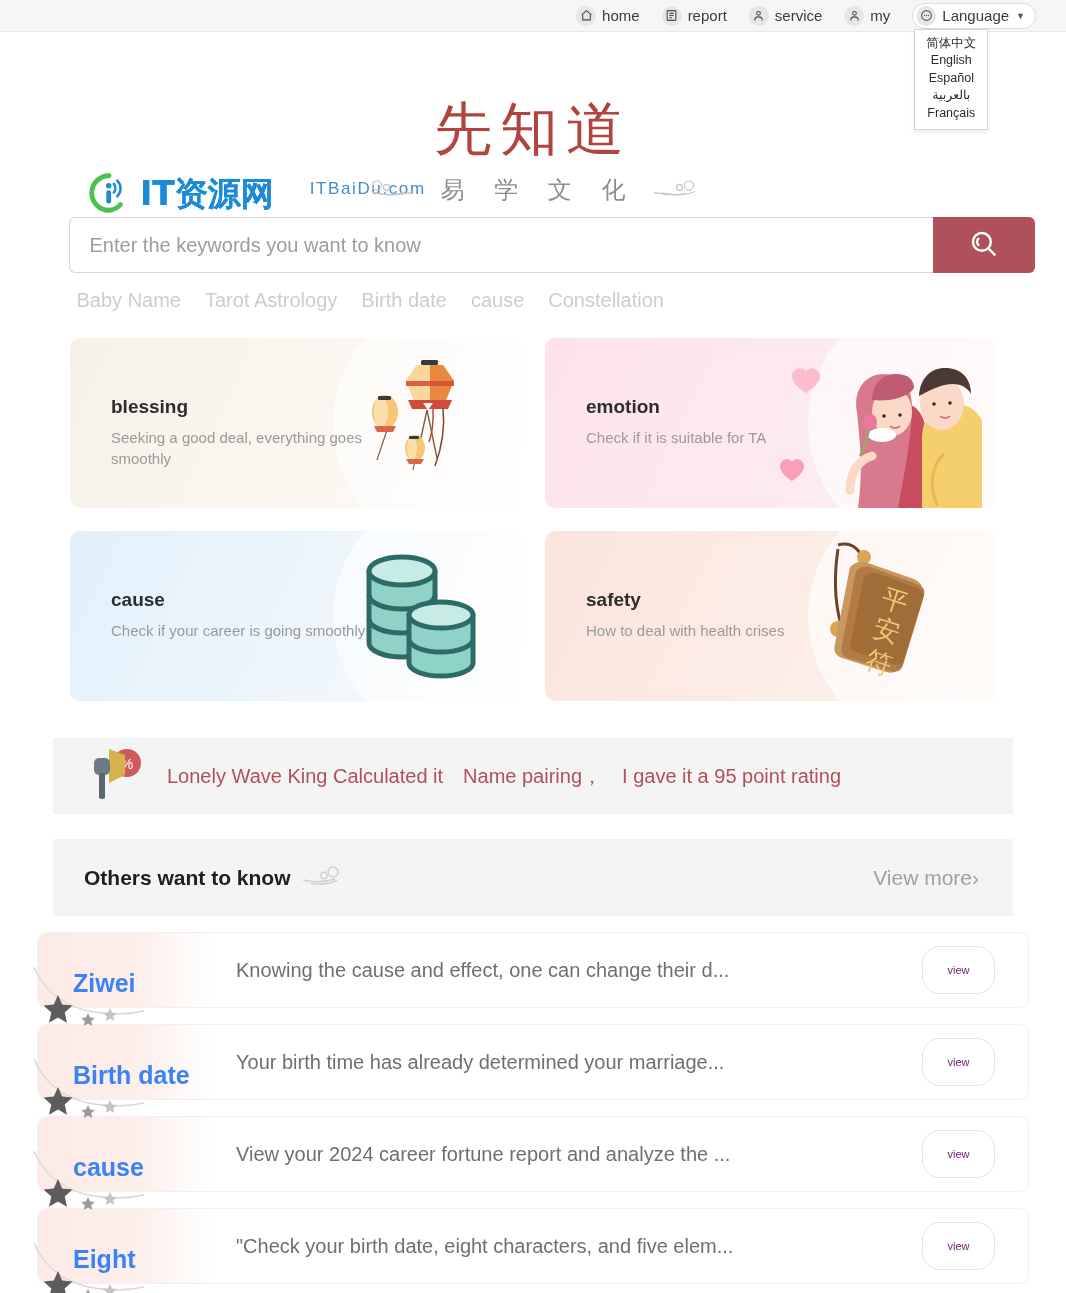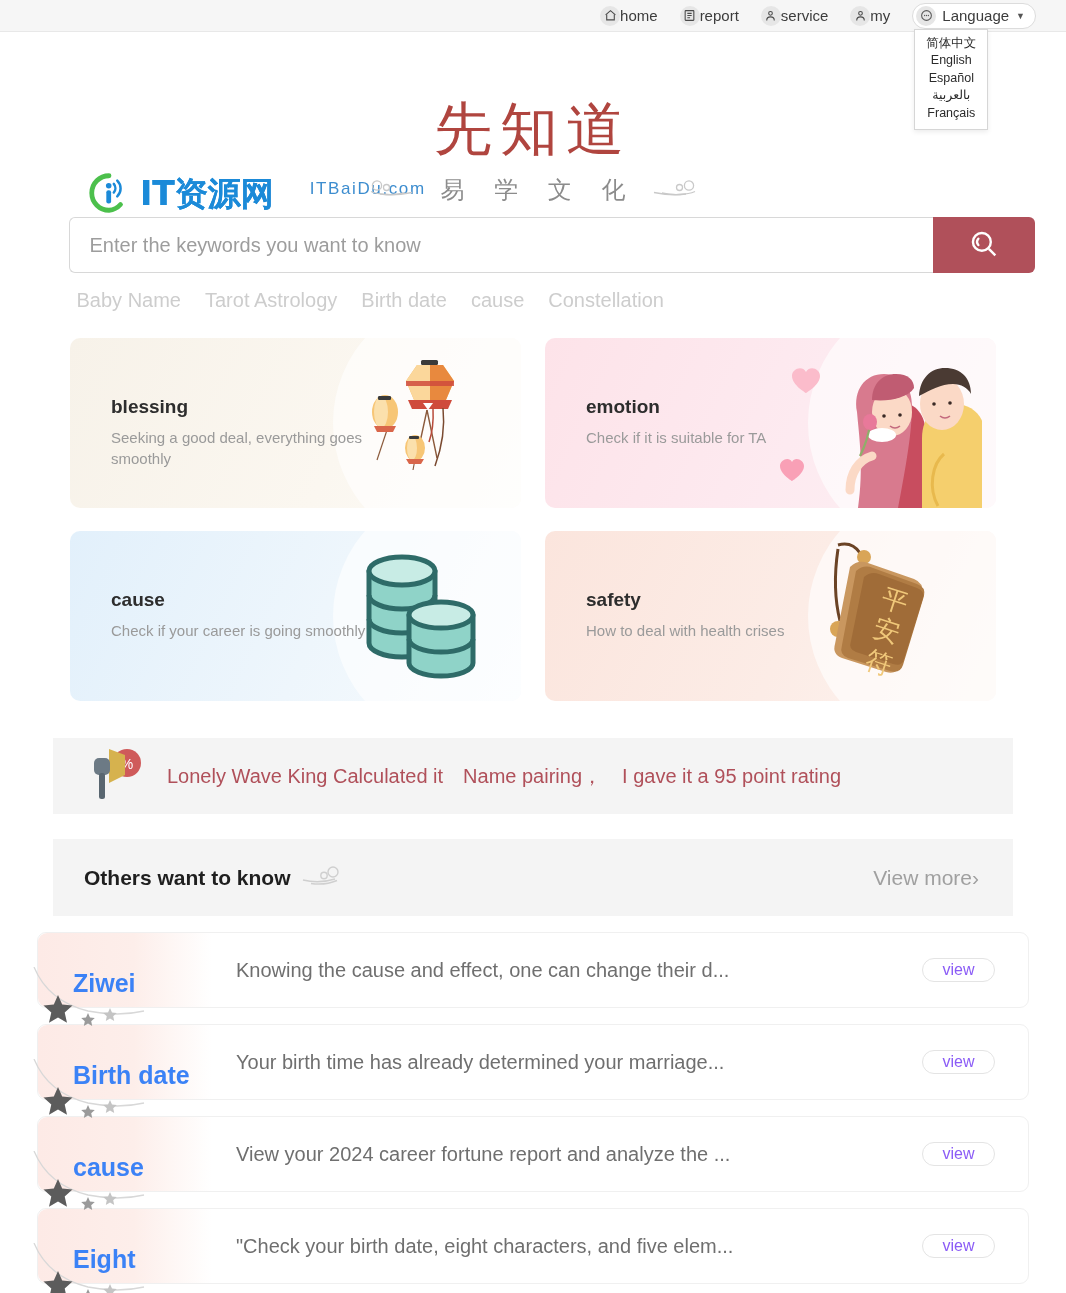--- a/index.html
+++ b/index.html
@@ -18,20 +18,21 @@
     display: flex;
     justify-content: flex-end;
     align-items: center;
     padding-right: 30px;
     position: relative;
     z-index: 50;
   }
   .nav-item {
     display: flex;
     align-items: center;
+    gap: 6px;
     margin-left: 22px;
     font-size: 15px;
     color: #3c3c3c;
     cursor: pointer;
     white-space: nowrap;
   }
   .nav-ic {
     width: 20px; height: 20px;
     border-radius: 50%;
     background: #e6e6e6;
@@ -266,27 +267,27 @@
     margin-top: 26px;
   }
   .row-text {
     flex: 1;
     font-size: 20px; color: #6f6f6f;
     padding-left: 24px;
     white-space: nowrap; overflow: hidden; text-overflow: ellipsis;
   }
   .row-btn {
     flex: 0 0 auto;
-    width: 73px; height: 24px;
+    width: 73px; height: 48px;
     margin-right: 33px;
     border: 1px solid #e4e4e4;
     border-radius: 18px;
     background: #fff;
-    color: #8b5cf6;
-    font-size: 16px;
+    color: #701a75;
+    font-size: 11px;
     display: flex; align-items: center; justify-content: center;
     cursor: pointer;
     font-family: "Liberation Sans", sans-serif;
   }
   .row-stars {
     position: absolute;
     left: -6px; bottom: -22px;
     width: 120px; height: 62px;
     pointer-events: none;
     z-index: 4;

